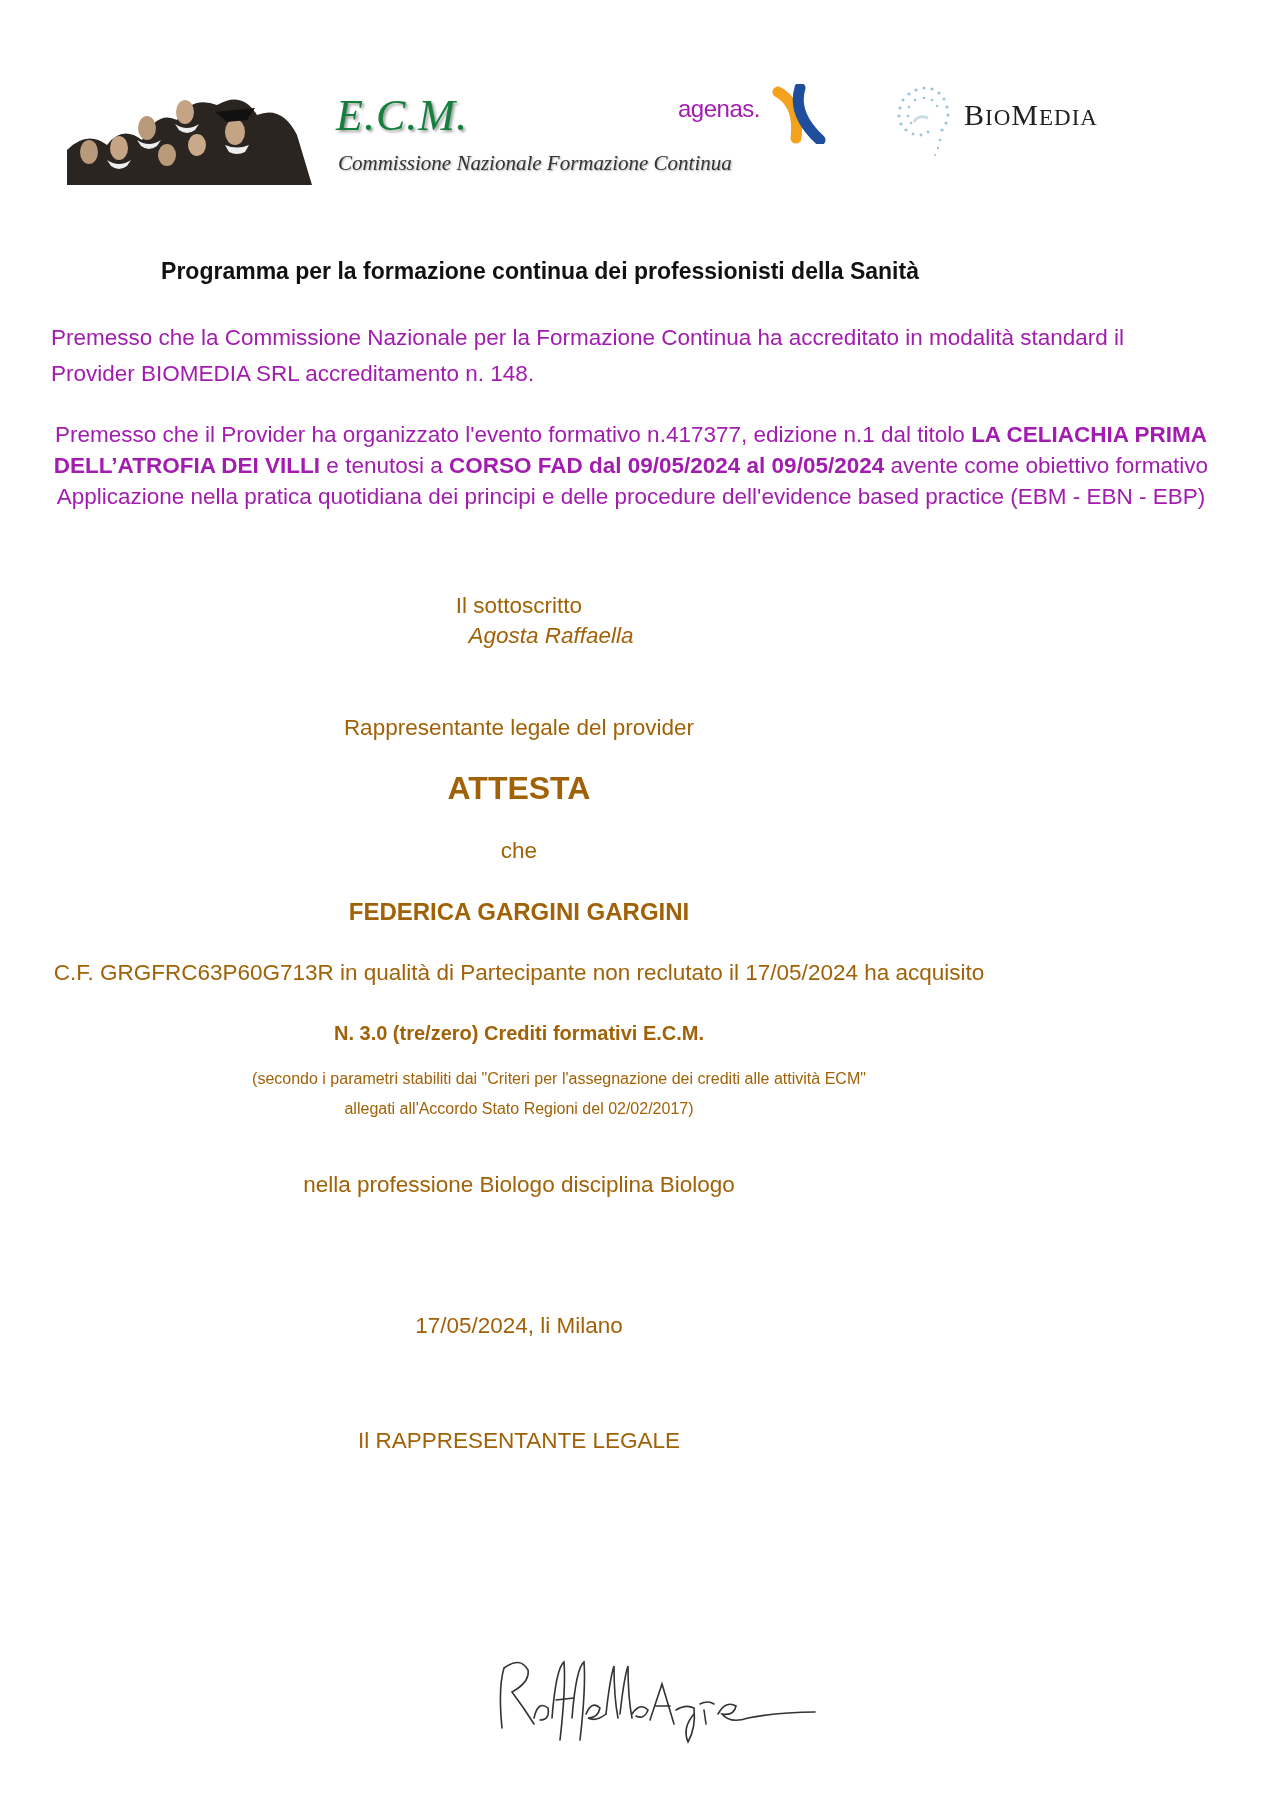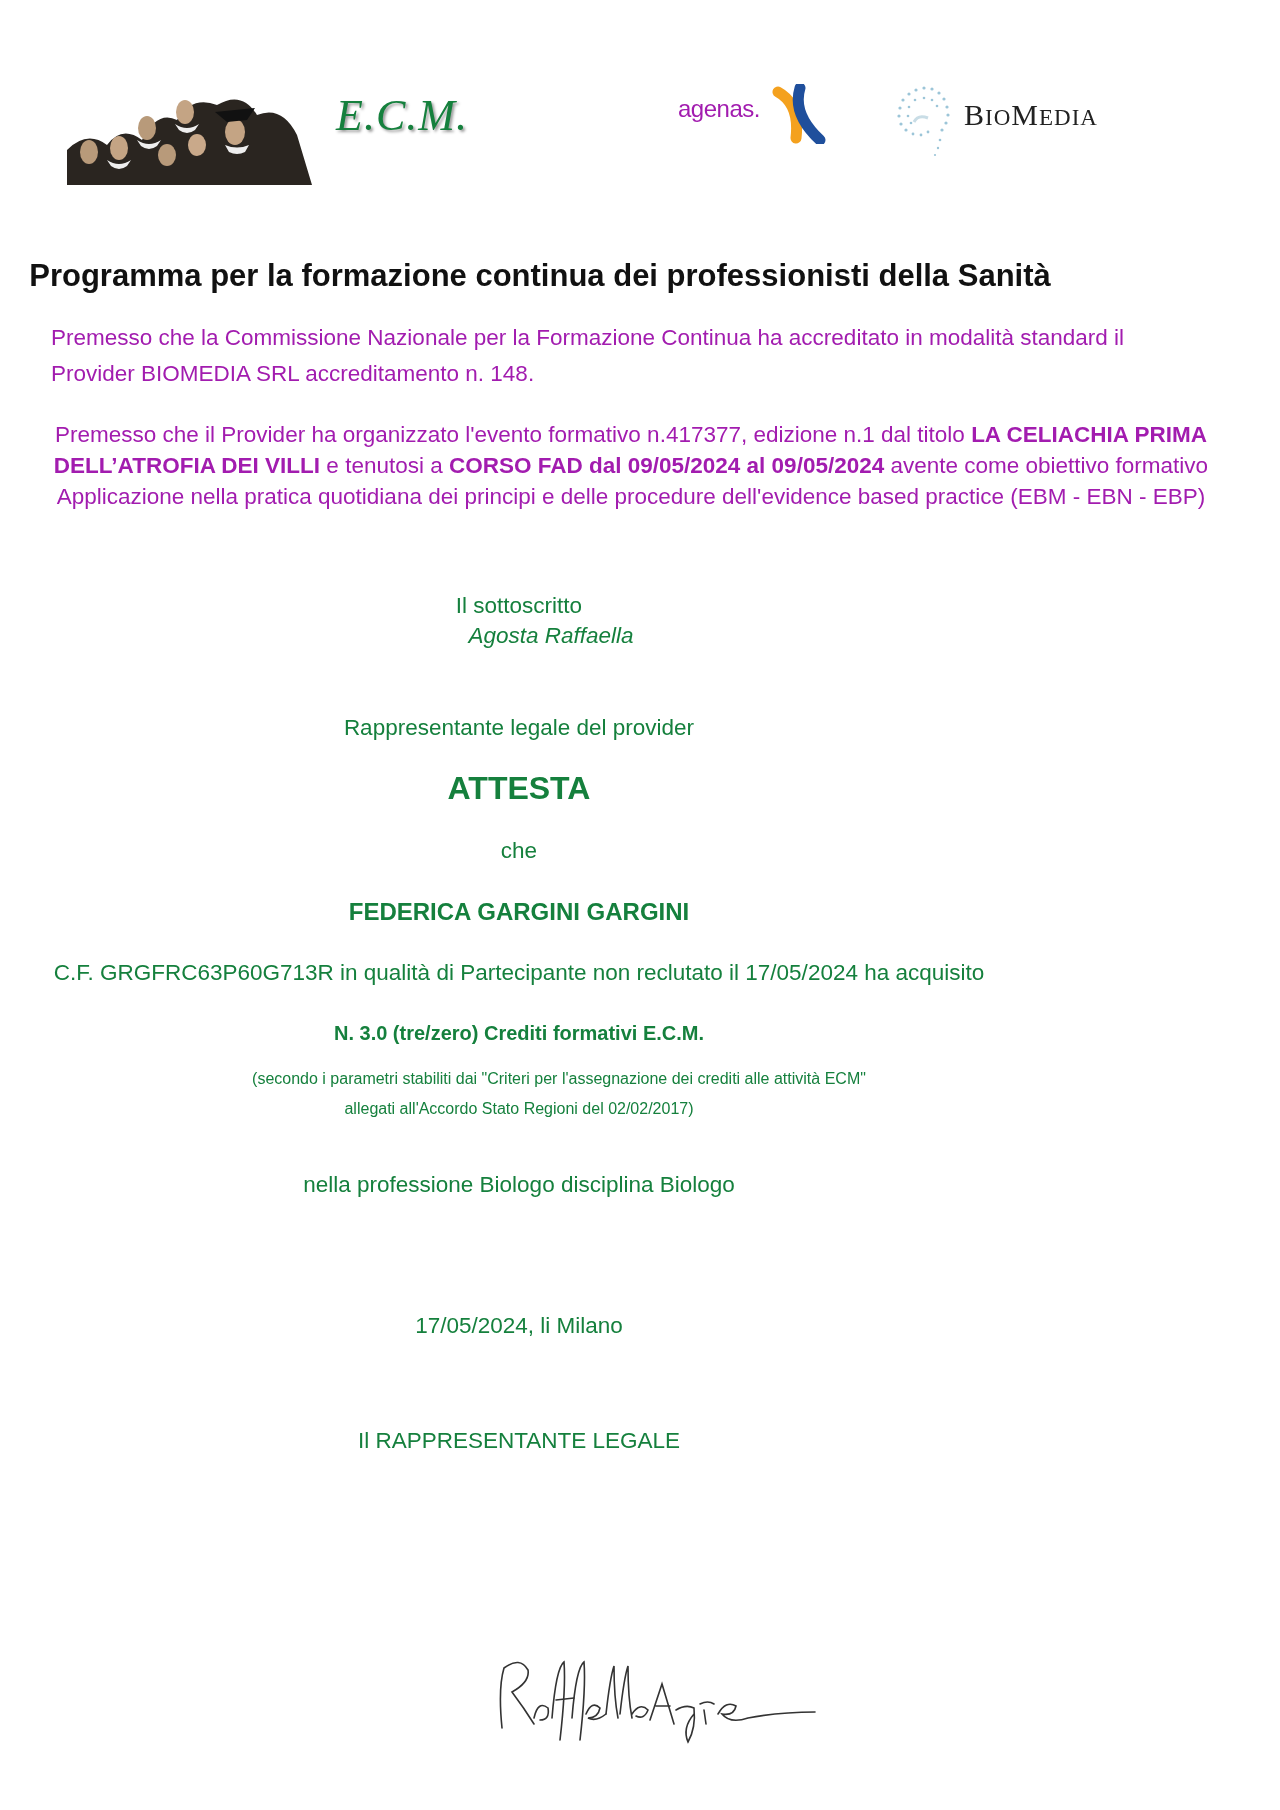--- a/index.html
+++ b/index.html
@@ -25,31 +25,31 @@
     .agenas-mark { position: absolute; left: 770px; top: 84px; width: 60px; height: 60px; }
     .biomedia-spiral { position: absolute; left: 888px; top: 78px; width: 72px; height: 80px; }
     .biomedia-text {
       position: absolute; left: 964px; top: 98px; font-family: "Liberation Serif", "DejaVu Serif", serif;
       font-size: 30px; color: #222; letter-spacing: 1px;
     }
     .biomedia-text .sc { font-size: 23px; }
 
     .doc-title {
       position: absolute; left: 0; width: 1080px; top: 258px; text-align: center;
-      font-weight: bold; font-size: 31px; color: #111;
+      font-weight: bold; font-size: 23px; color: #111;
     }
     .para {
       position: absolute; left: 51px; width: 1160px; font-size: 22.5px; line-height: 36px; color: #a21caf;
     }
     .para1 { top: 320px; }
     .para2 { top: 419px; line-height: 31px; text-align: center; }
     .para2 b { font-weight: bold; }
 
     .center-line {
-      position: absolute; left: 0; width: 1038px; text-align: center; font-size: 22.5px; color: #15803d;
+      position: absolute; left: 0; width: 1038px; text-align: center; font-size: 22.5px; color: #a16207;
     }
     .l-sottoscritto { top: 593px; }
     .l-name { top: 623px; font-style: italic; padding-left: 32px; }
     .l-ruolo { top: 715px; }
     .l-attesta { top: 770px; font-weight: bold; font-size: 32px; }
     .l-che { top: 838px; }
     .l-partecipante { top: 898px; font-weight: bold; font-size: 24px; }
     .l-cf { top: 960px; }
     .l-crediti { top: 1022px; font-weight: bold; font-size: 20px; }
     .l-note1 { top: 1070px; font-size: 16px; margin-left: 40px; }
@@ -74,20 +74,21 @@
     <ellipse cx="100" cy="65" rx="9" ry="11" fill="#b89a7a"></ellipse>
     <ellipse cx="130" cy="55" rx="9" ry="11" fill="#c9a98a"></ellipse>
     <ellipse cx="168" cy="42" rx="10" ry="13" fill="#c4a484"></ellipse>
     <path d="M148 22 L188 18 L180 30 L160 32 Z" fill="#111"></path>
     <path d="M40 70 Q52 78 64 70 L60 76 Q52 82 44 76 Z" fill="#eee"></path>
     <path d="M70 50 Q82 58 94 50 L90 56 Q82 62 74 56 Z" fill="#eee"></path>
     <path d="M108 34 Q120 42 132 34 L128 40 Q120 46 112 40 Z" fill="#eee"></path>
     <path d="M158 55 Q170 60 182 55 L178 62 Q170 66 162 62 Z" fill="#eee"></path>
   </svg>
   <div class="ecm-title">E.C.M.</div>
+  <div class="ecm-subtitle">Commissione Nazionale Formazione Continua</div>
 
   <div class="agenas-text">agenas.</div>
   <svg class="agenas-mark" viewBox="0 0 60 60">
     <path d="M8 8 Q30 20 26 54" stroke="#f4a11e" stroke-width="11" fill="none" stroke-linecap="round"></path>
     <path d="M30 4 Q22 30 50 56" stroke="#1f4f9c" stroke-width="11" fill="none" stroke-linecap="round"></path>
   </svg>
 
   <svg class="biomedia-spiral" viewBox="0 0 72 80">
     <g fill="#9cc5d8">
       <circle cx="36" cy="10" r="1.6"></circle>

